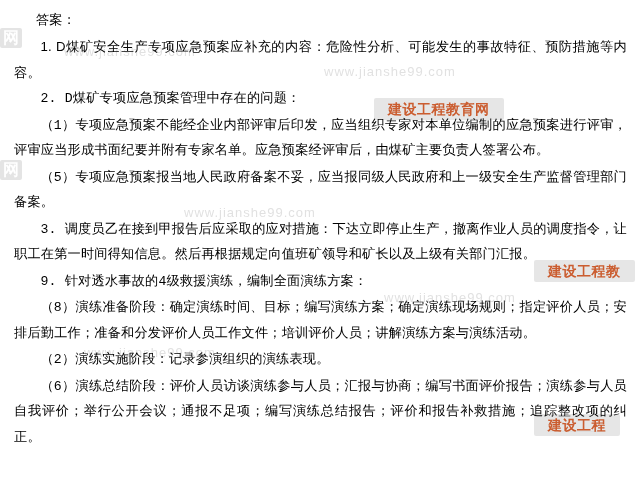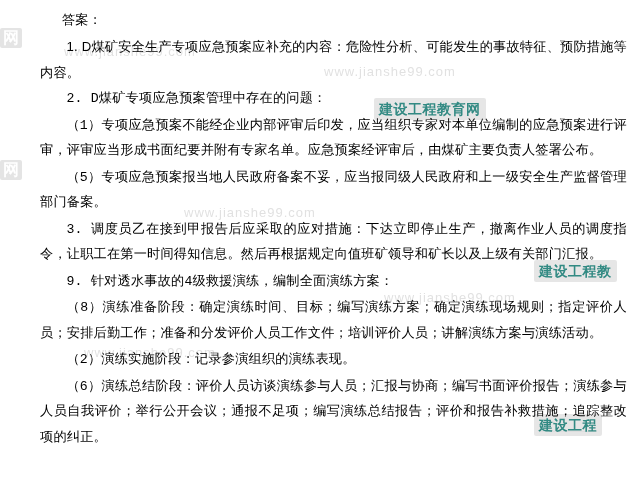--- a/index.html
+++ b/index.html
@@ -19,21 +19,20 @@
     position: relative;
     width: 641px;
     height: 477px;
     box-sizing: border-box;
     padding: 8px 14px 0 14px;
     overflow: hidden;
   }
   .doc-body {
     position: relative;
     z-index: 2;
-    margin-left: 26px;
   }
   .para {
     font-size: 13.2px;
     line-height: 25.5px;
     text-align: justify;
     margin: 0 0 0 0;
     letter-spacing: 0.2px;
     color: #000;
   }
   .para + .para {
@@ -65,24 +64,24 @@
     font-family: "Liberation Sans", sans-serif;
   }
   .wm-text {
     font-size: 13px;
     color: #dcdcdc;
     letter-spacing: 1px;
     margin-left: 24px;
   }
   .wm-box {
     background: #e2e2e2;
-    color: #0f766e;
+    color: #c2410c;
     font-size: 14px;
     font-weight: bold;
-    padding: 3px 5px;
+    padding: 3px 14px;
     border-radius: 2px;
     letter-spacing: 0.5px;
   }
   .wm-logo {
     display: inline-block;
     background: #e0e0e0;
     color: #ffffff;
     font-size: 16px;
     font-weight: bold;
     width: 22px;

